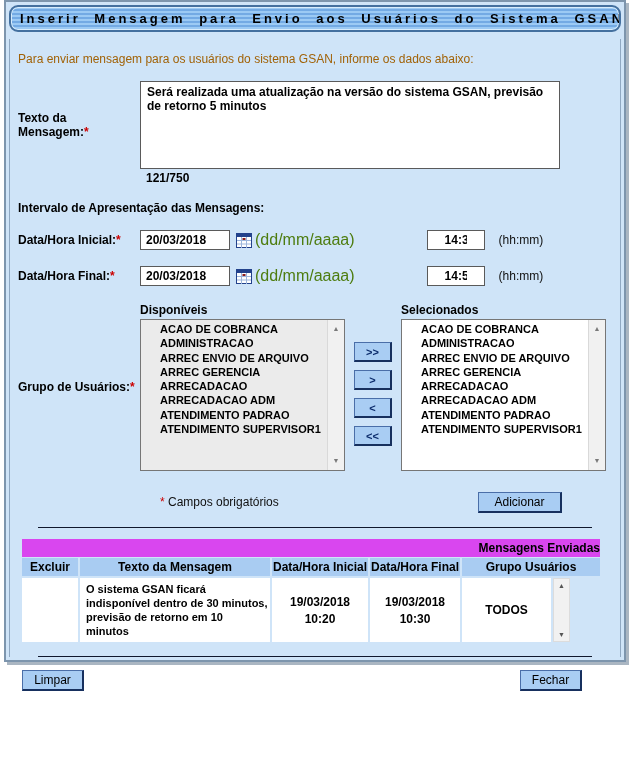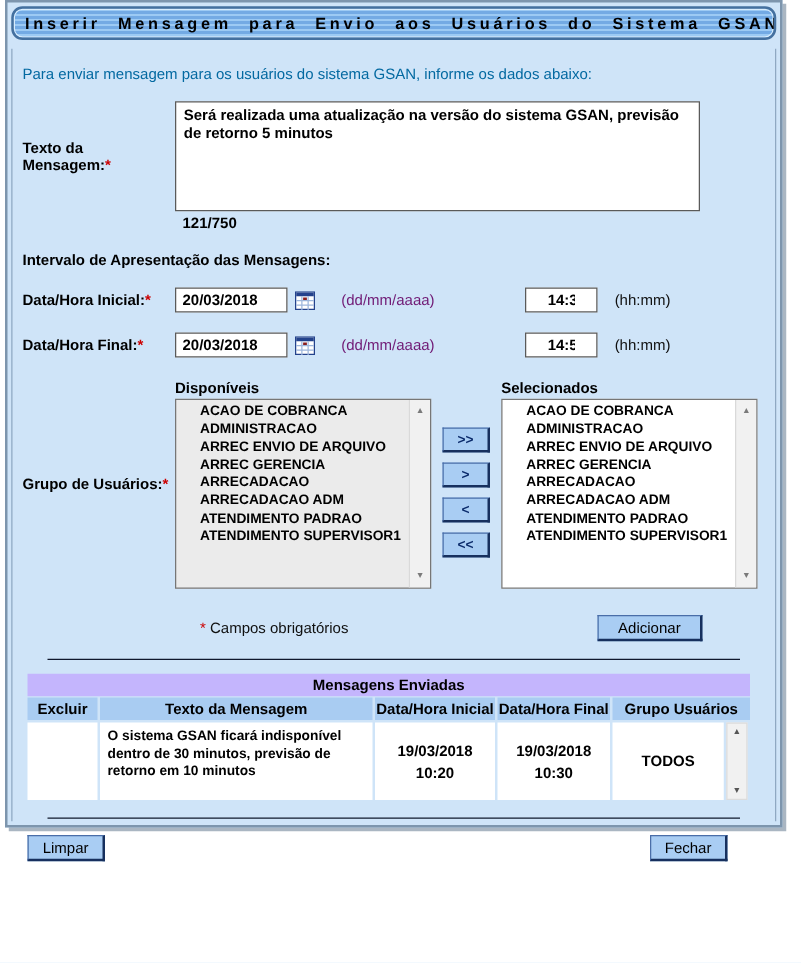--- a/index.html
+++ b/index.html
@@ -16,21 +16,21 @@
     background:repeating-linear-gradient(180deg,#9ccaf4 0px,#9ccaf4 2px,#73aae4 2px,#73aae4 4px);
     box-shadow:inset 0 0 0 1px #d8ecfc;
     display:flex; align-items:center; padding:0 9px;
     font-size:13px; font-weight:bold; color:#000;
     letter-spacing:3px; word-spacing:7px; white-space:nowrap; overflow:hidden;
   }
   .content {
     position:absolute; left:3px; right:3px; top:37px; bottom:3px;
     border-left:1px solid #8fa8c2; border-right:1px solid #8fa8c2;
   }
-  .instruction { padding:13px 8px 0 8px; font-size:12px; color:#0369a1; }
+  .instruction { padding:13px 8px 0 8px; font-size:12px; color:#a16207; }
 
   .row { display:flex; align-items:center; }
   .flabel { width:130px; padding-left:8px; font-weight:bold; font-size:12px; color:#000; flex:none; }
   .req { color:#cc0000; }
 
   .msg-row { margin-top:15px; }
   .msg-textarea {
     width:420px; height:88px; background:#fff; border:1px solid #5a5a5a;
     font-family:"Liberation Sans", sans-serif; font-size:12px; font-weight:bold;
     padding:3px 6px; resize:none; color:#000;
@@ -38,21 +38,21 @@
   .counter { margin:2px 0 0 136px; font-size:12px; font-weight:bold; }
 
   .section-label { margin:16px 0 0 8px; font-size:12px; font-weight:bold; }
 
   .date-row { margin-top:14px; height:22px; }
   .tbox { background:#fff; border:1px solid #5a5a5a; font-family:"Liberation Sans", sans-serif;
           font-size:12px; font-weight:bold; color:#000; height:20px; }
   .date-input { width:90px; padding:0 5px; }
   .time-input { width:58px; padding:0 17px; margin-left:72px; }
   .cal-btn { margin-left:6px; width:16px; height:15px; border:0; background:transparent; padding:0; cursor:pointer; display:inline-flex; }
-  .fmt { font-size:12px; margin-left:21px; color:#701a75; }
+  .fmt { font-size:16px; margin-left:3px; color:#4d7c0f; }
   .fmt2 { font-size:12px; margin-left:14px; color:#101010; }
 
   .groups-row { margin-top:16px; align-items:center; }
   .listcol { display:flex; flex-direction:column; }
   .list-label { font-size:12px; font-weight:bold; margin-bottom:2px; }
   .listbox {
     width:205px; height:152px; border:1px solid #767676; position:relative;
     overflow:hidden; padding:2px 20px 2px 19px;
     font-size:11px; font-weight:bold; line-height:14.3px; color:#000;
   }
@@ -77,27 +77,27 @@
     font-family:"Liberation Sans", sans-serif; font-size:12px; color:#000; cursor:pointer;
     height:21px; padding:0 0; min-width:62px;
   }
   .obrig-row { margin-top:20px; height:22px; }
   .obrig-note { margin-left:150px; font-size:12px; color:#101010; }
   .add-btn { margin-left:auto; margin-right:58px; min-width:84px; }
 
   .sep { border:none; border-top:1px solid #10182d; margin:14px 28px 0 28px; }
 
   .sent-table { margin:11px 0 0 12px; width:578px; font-size:12px; }
-  .st-title { background:#c4b5fd; text-align:center; font-weight:bold; height:18px; line-height:18px; }
+  .st-title { background:#d946ef; text-align:right; font-weight:bold; height:18px; line-height:18px; }
   .st-header { display:flex; column-gap:2px; margin-top:1px; }
   .st-header > div { background:#a9ccf2; font-weight:bold; text-align:center; padding:2px 0; font-size:12px; }
   .st-body { display:flex; column-gap:2px; margin-top:2px; }
   .st-body > div { background:#ffffff; }
   .c-exc { width:56px; flex:none; }
-  .c-txt { width:218px; flex:none; }
+  .c-txt { width:190px; flex:none; }
   .c-ini { width:96px; flex:none; }
   .c-fim { width:90px; flex:none; }
   .c-grp-h { flex:1; }
   .c-grp { width:89px; flex:none; }
   .cell { min-height:62px; font-weight:bold; }
   .cell.txt { font-size:11px; line-height:14px; padding:4px 2px 4px 6px; text-align:left; }
   .cell.ctr { display:flex; flex-direction:column; justify-content:center; align-items:center; gap:3px; font-size:12px; }
   .tbl-scroll {
     width:17px; flex:none; background:#f1f1f1 !important; border:1px solid #dcdcdc;
     display:flex; flex-direction:column; justify-content:space-between; align-items:center;

